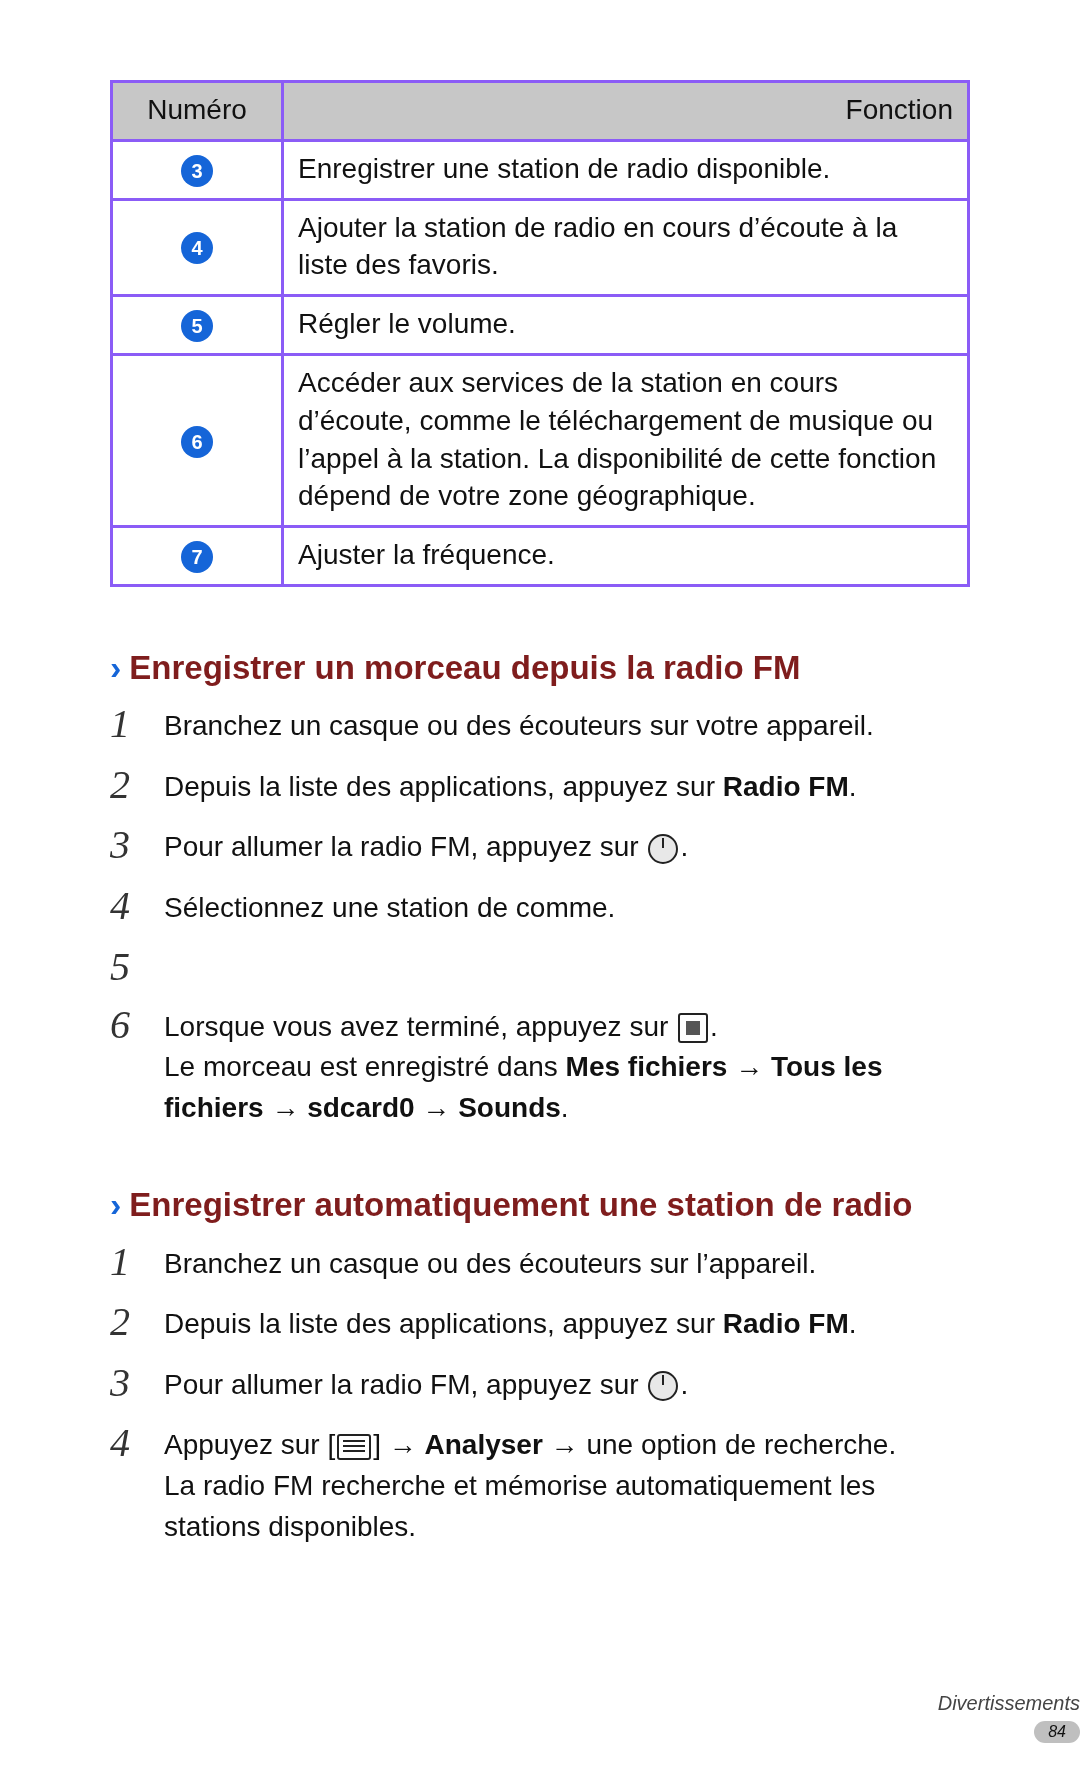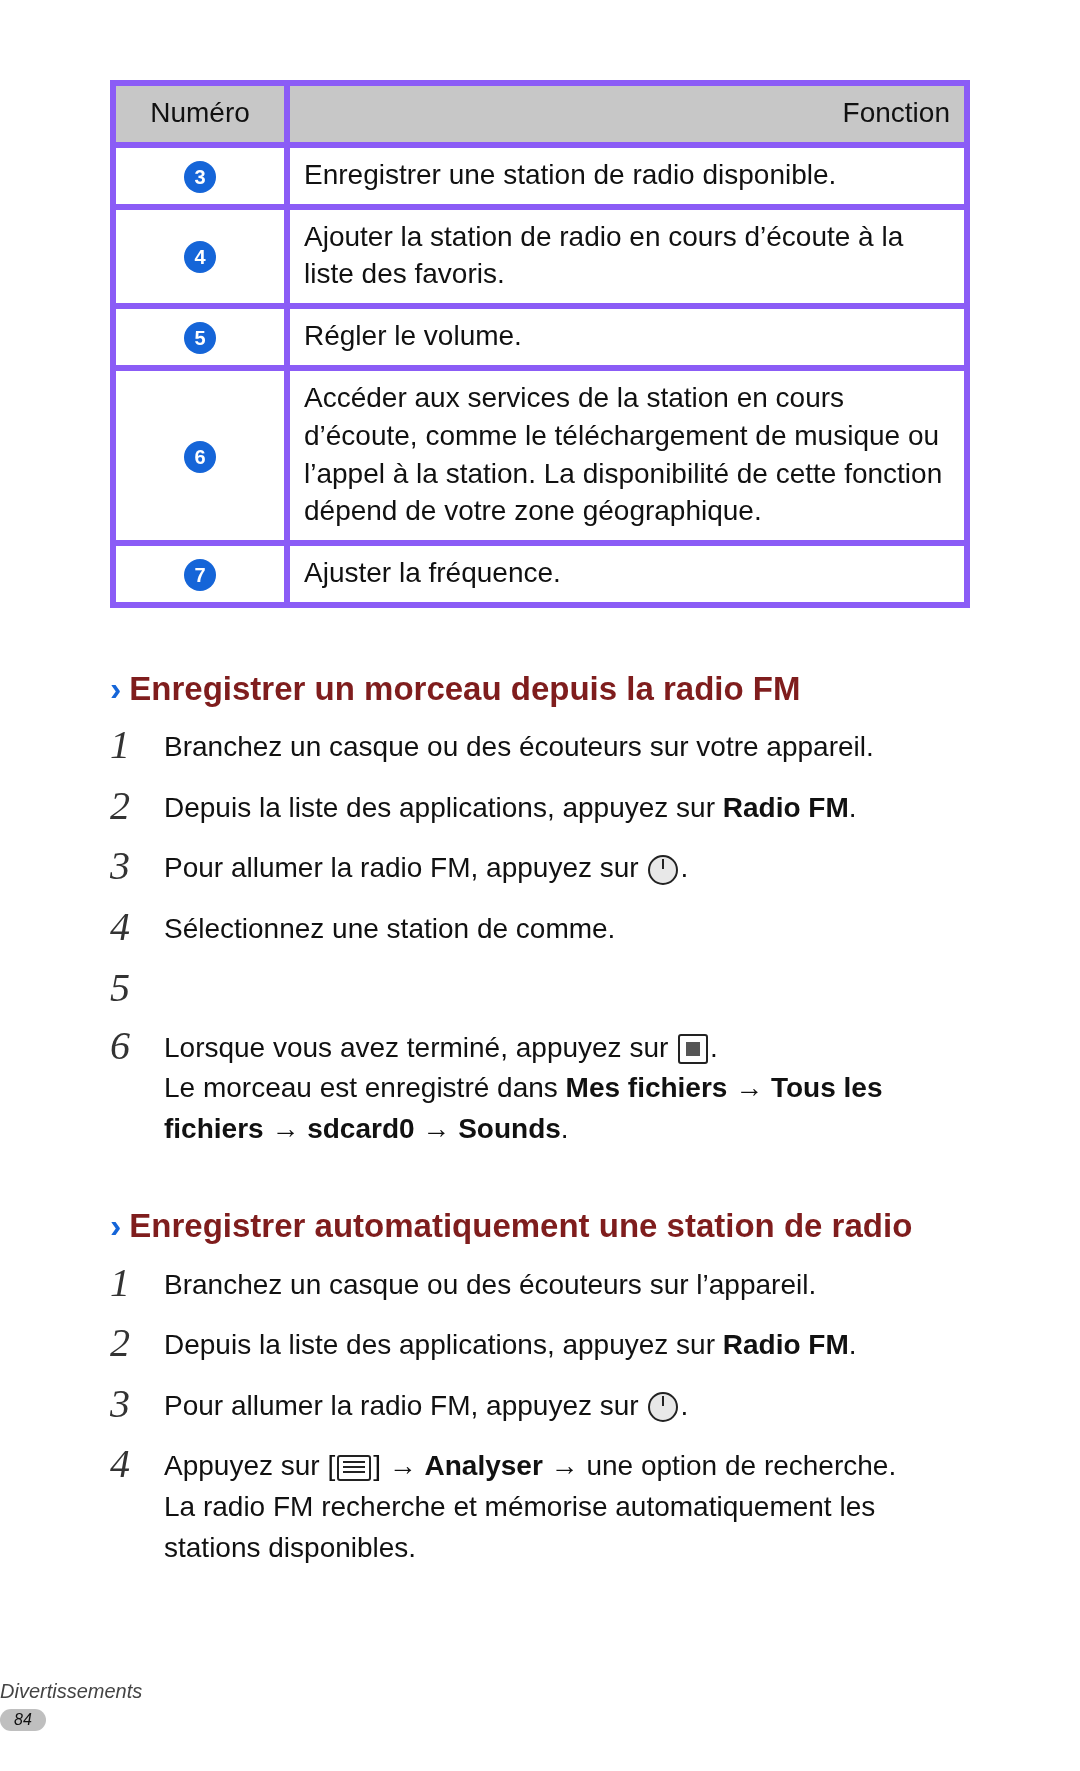--- a/index.html
+++ b/index.html
@@ -19,21 +19,21 @@
   }
 
   
   .func-table {
     width: 100%;
     border-collapse: collapse;
     font-size: 28px;
     line-height: 1.35;
   }
   .func-table th, .func-table td {
-    border: 6px solid #8b5cf6;
+    border: 3px solid #8b5cf6;
     padding: 8px 14px 10px 14px;
     text-align: left;
     vertical-align: middle;
   }
   .func-table th {
     background: #c7c7c7;
     font-weight: 400;
     text-align: right;
   }
   .func-table .num-col {
@@ -160,22 +160,22 @@
     position:absolute;
     left:4px; right:4px; top:4px;
     height:2px; background:#222;
     box-shadow: 0 5px 0 #222, 0 10px 0 #222;
   }
 
   
   .footer {
     position: absolute;
     left: 0; right: 0;
-    bottom: 40px;
-    text-align: left;
+    bottom: 28px;
+    text-align: right;
   }
   .footer-label {
     font-style: italic;
     color: #444;
     font-size: 20px;
     display: block;
     margin-bottom: 6px;
   }
   .page-pill {
     display: inline-block;

